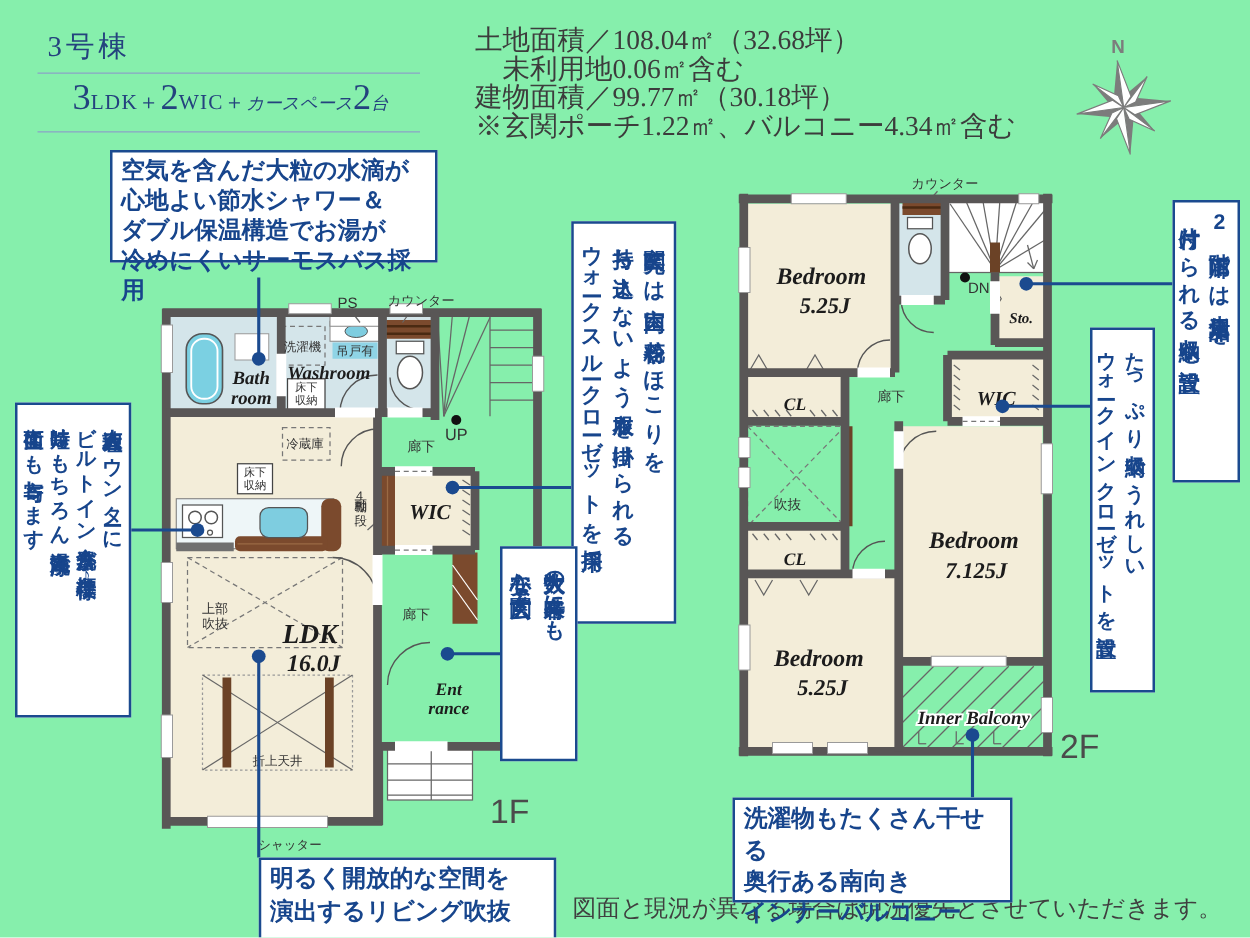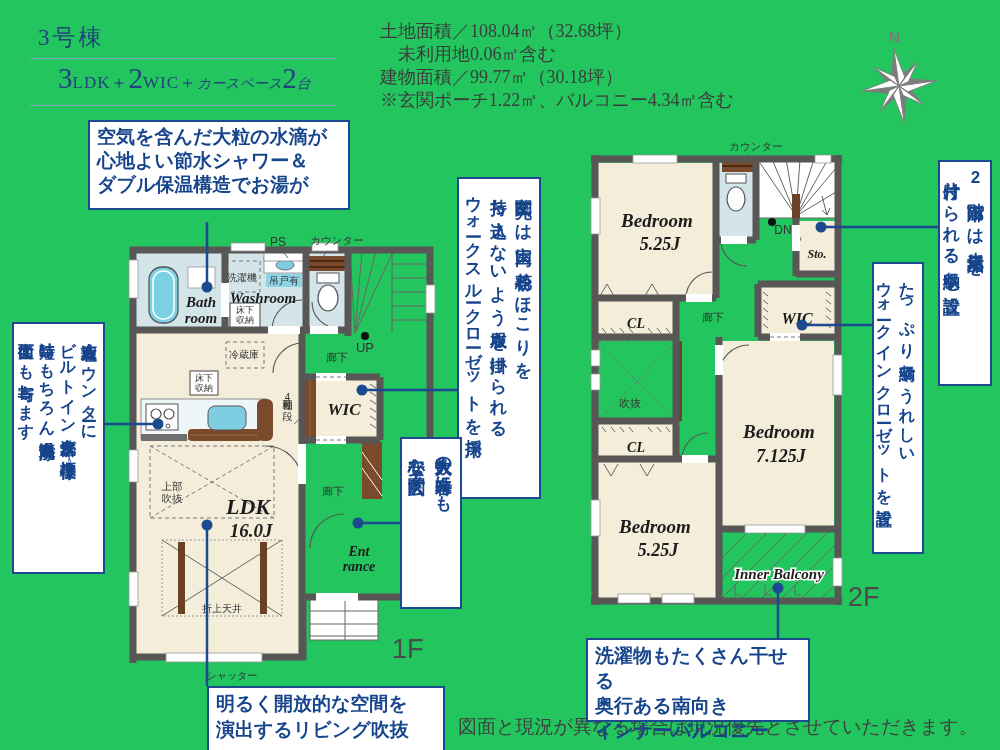--- a/index.html
+++ b/index.html
@@ -1,29 +1,29 @@
 <!DOCTYPE html>
 <html><head>
 <meta charset="utf-8">
 <style>
   html,body{margin:0;padding:0;background:#fff;}
-  .page{position:relative;width:1000px;height:750px;background:#22c55e;overflow:hidden;
+  .page{position:relative;width:1000px;height:750px;background:#86efac;overflow:hidden;
         font-family:"Liberation Sans",sans-serif;}
   svg{position:absolute;left:0;top:0;}
   
   .title-block{position:absolute;left:30px;top:22px;width:306px;color:#24427e;
                font-family:"Liberation Serif",serif;}
   .bno{font-size:23px;letter-spacing:3px;padding-left:8px;}
   .rule{border-top:1px solid #8ba3c6;margin-top:5px;}
   .plan-line{padding:3px 0 5px 28px;white-space:nowrap;}
   .pn{font-size:29px;}
   .pt{font-size:17px;letter-spacing:1px;}
   .ptj{font-size:14px;font-style:italic;}
   .site-info{position:absolute;left:380px;top:20px;color:#3c3c3c;
-             font-family:"Liberation Serif",serif;font-size:18px;line-height:23px;}
+             font-family:"Liberation Serif",serif;font-size:22px;line-height:23px;}
   .footer{position:absolute;left:458px;top:714px;font-size:19px;color:#3f3f3f;}
   
   .note{position:absolute;background:#fff;border:2px solid #1b4a8f;color:#17458c;
         font-weight:bold;box-sizing:border-box;z-index:3;}
   .note p{margin:0;}
   .note.h{padding:3px 7px;}
   .nb{left:88px;top:120px;width:262px;height:90px;font-size:19px;line-height:24px;}
   .nv{left:207px;top:686px;width:238px;height:68px;font-size:19px;line-height:26px;}
   .nbal{left:586px;top:638px;width:224px;height:84px;font-size:19px;line-height:25px;}
   .note.v{writing-mode:vertical-rl;padding:6px 3px;}
@@ -371,20 +371,21 @@
         <circle class="ldot" cx="778" cy="588" r="5.5"></circle>
     </g>
   </svg>
 
   <div class="v-label" style="left:281px;top:392px;height:58px;">可動棚4段</div>
 
   <div class="note h nb">
     <p>空気を含んだ大粒の水滴が</p>
     <p>心地よい節水シャワー＆</p>
     <p>ダブル保温構造でお湯が</p>
+    <p>冷めにくいサーモスバス採用</p>
   </div>
   <div class="note v nk">
     <p>人造大理石カウンターに</p>
     <p>ビルトイン食洗器が標準仕様♪</p>
     <p>時短はもちろん高温水洗浄で</p>
     <p>衛生面にも寄与します</p>
   </div>
   <div class="note v nw">
     <p>玄関先には室内に花粉やほこりを</p>
     <p>持ち込まないよう衣服を掛けられる</p>

